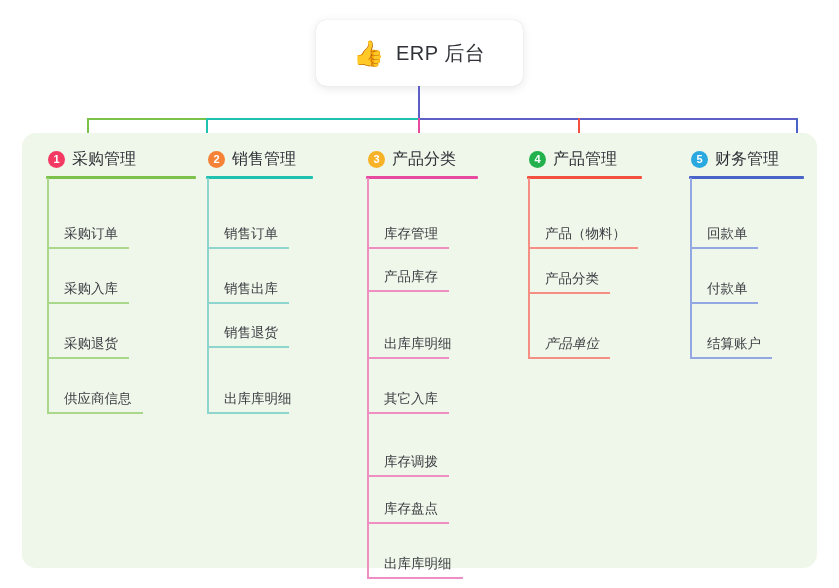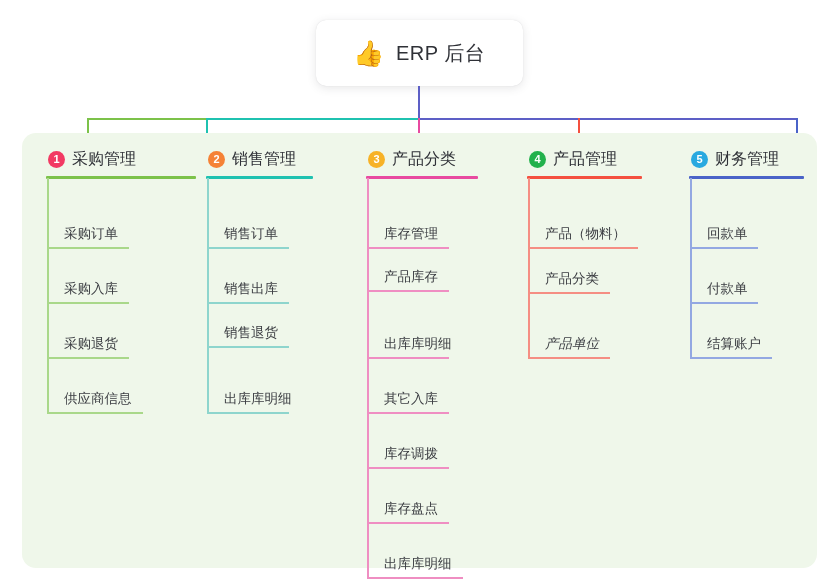--- a/index.html
+++ b/index.html
@@ -218,21 +218,21 @@
           <div class="leaf-underline" style="background: rgb(239, 142, 194); width: 82px;"></div>
         </div>
         <div class="leaf" style="top: 156px; height: 55px; width: 112px;">
           <span class="leaf-text">出库库明细</span>
           <div class="leaf-underline" style="background: rgb(239, 142, 194); width: 82px;"></div>
         </div>
         <div class="leaf" style="top: 211px; height: 55px; width: 112px;">
           <span class="leaf-text">其它入库</span>
           <div class="leaf-underline" style="background: rgb(239, 142, 194); width: 82px;"></div>
         </div>
-        <div class="leaf" style="top: 266px; height: 55px; width: 112px;">
+        <div class="leaf" style="top: 266px; height: 63px; width: 112px;">
           <span class="leaf-text">库存调拨</span>
           <div class="leaf-underline" style="background: rgb(239, 142, 194); width: 82px;"></div>
         </div>
         <div class="leaf" style="top: 321px; height: 55px; width: 112px;">
           <span class="leaf-text">库存盘点</span>
           <div class="leaf-underline" style="background: rgb(239, 142, 194); width: 82px;"></div>
         </div>
         <div class="leaf" style="top: 376px; height: 55px; width: 112px;">
           <span class="leaf-text">出库库明细</span>
           <div class="leaf-underline" style="background: rgb(239, 142, 194); width: 96px;"></div>

